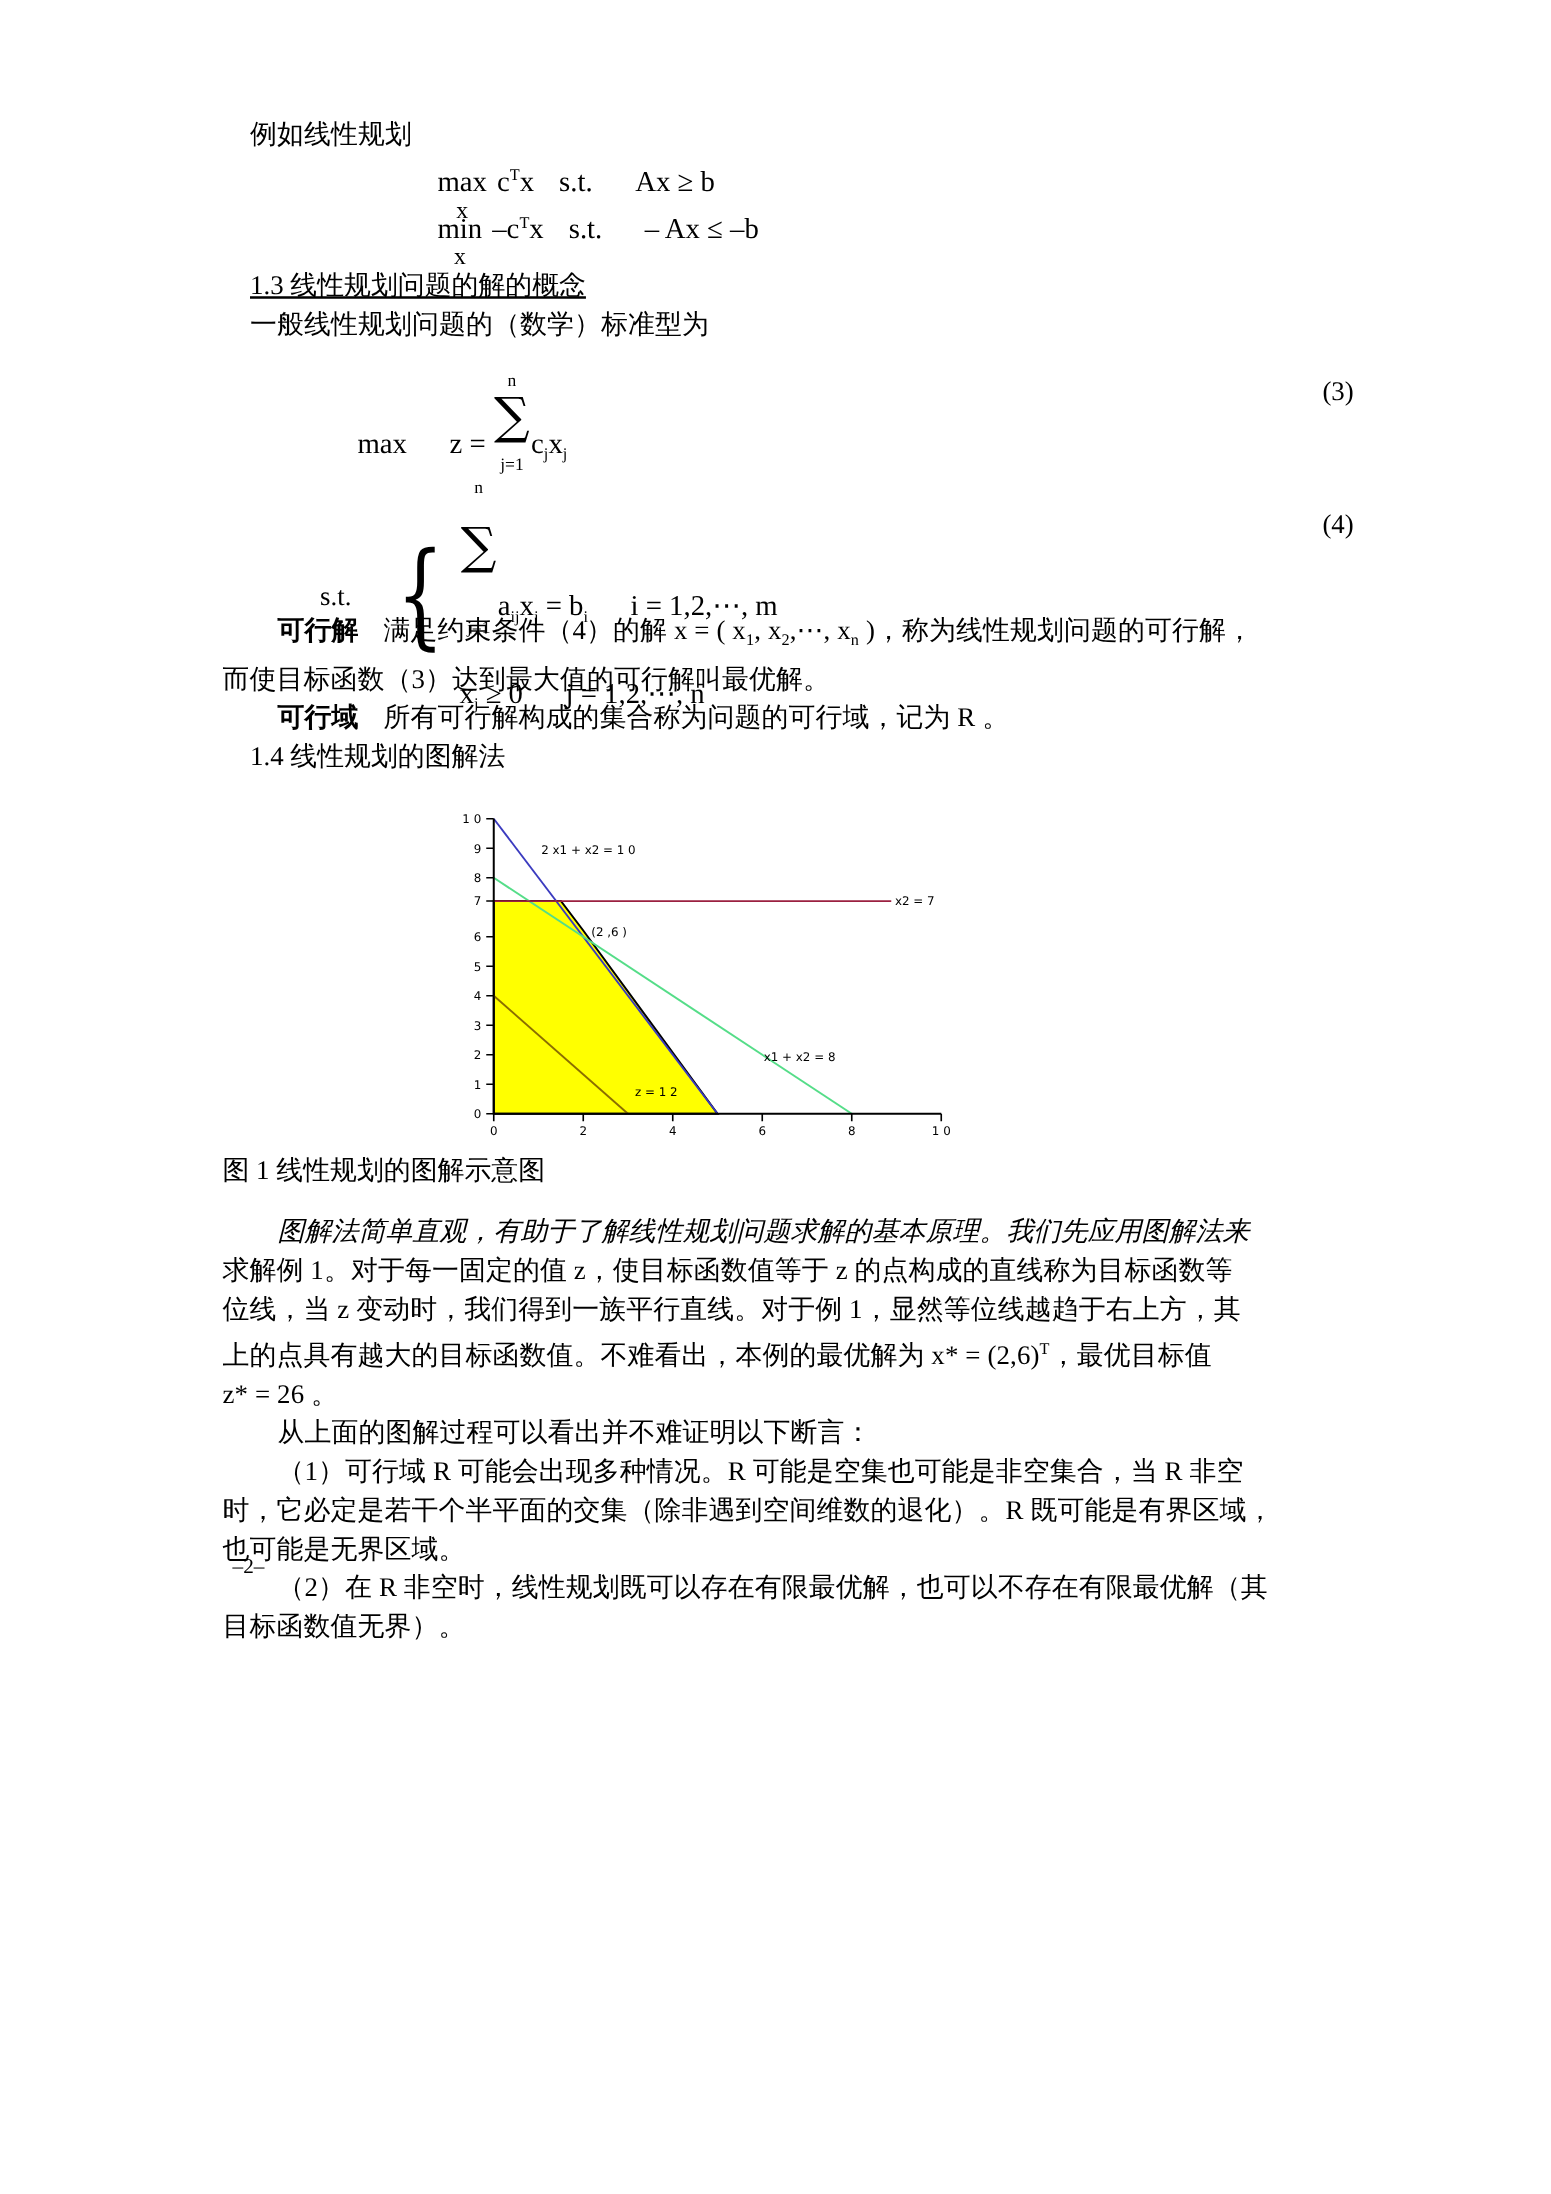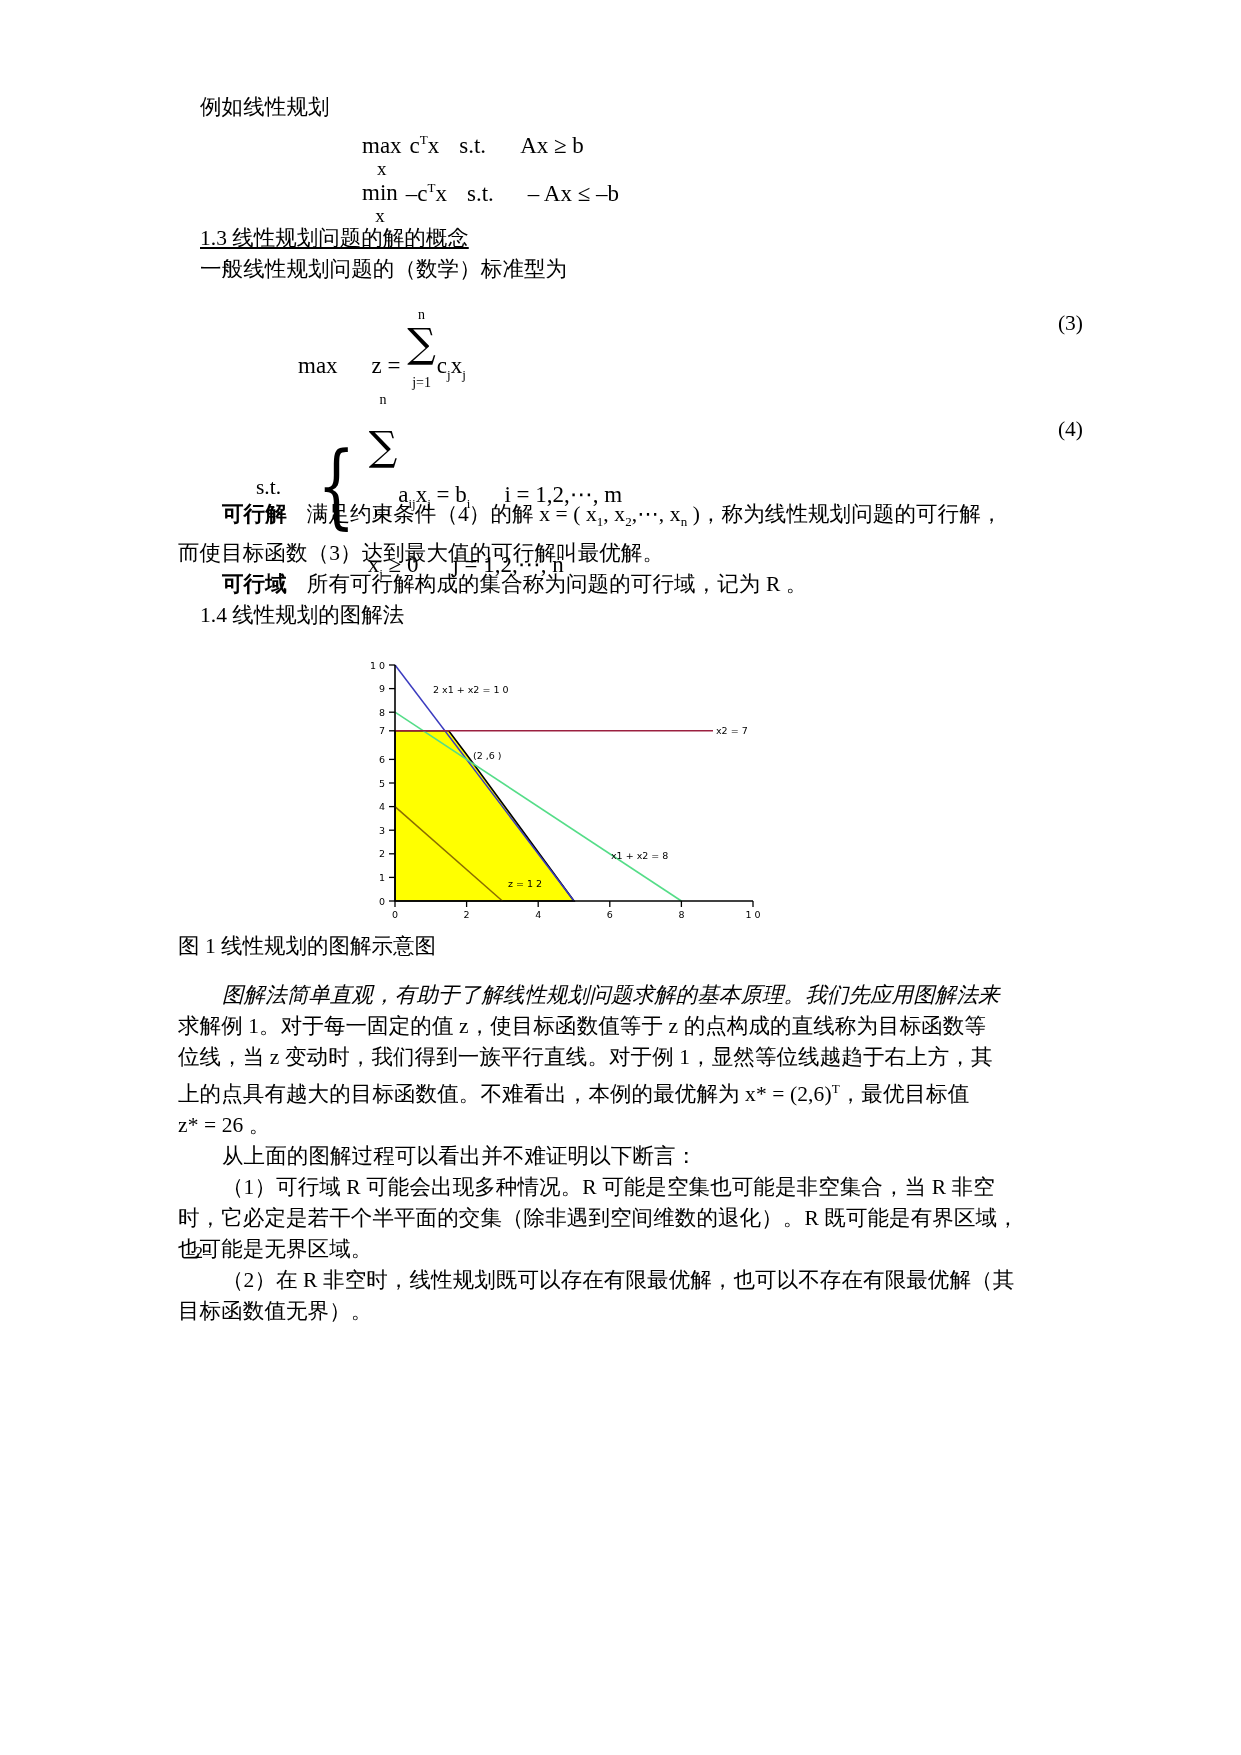--- a/index.html
+++ b/index.html
@@ -35,21 +35,21 @@
   .heading {
     font-size:21.5px;
     line-height:31px;
     margin:0;
     text-indent:22px;
   }
   
   .mathline {
     font-size:23px;
     line-height:30px;
-    margin:12px;
+    margin:0;
     font-family:"Liberation Serif", serif;
     position:relative;
   }
   .mathcenter { padding-left:172px; }
   sup.t { font-size:13px; vertical-align:super; }
   sub.s { font-size:13px; vertical-align:sub; }
   .opsub {
     display:inline-block;
     position:relative;
     text-align:center;

